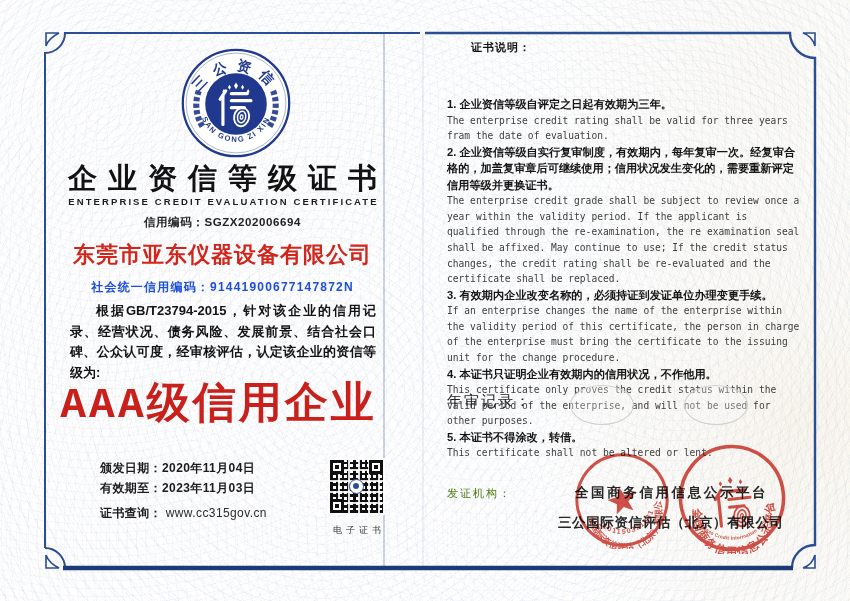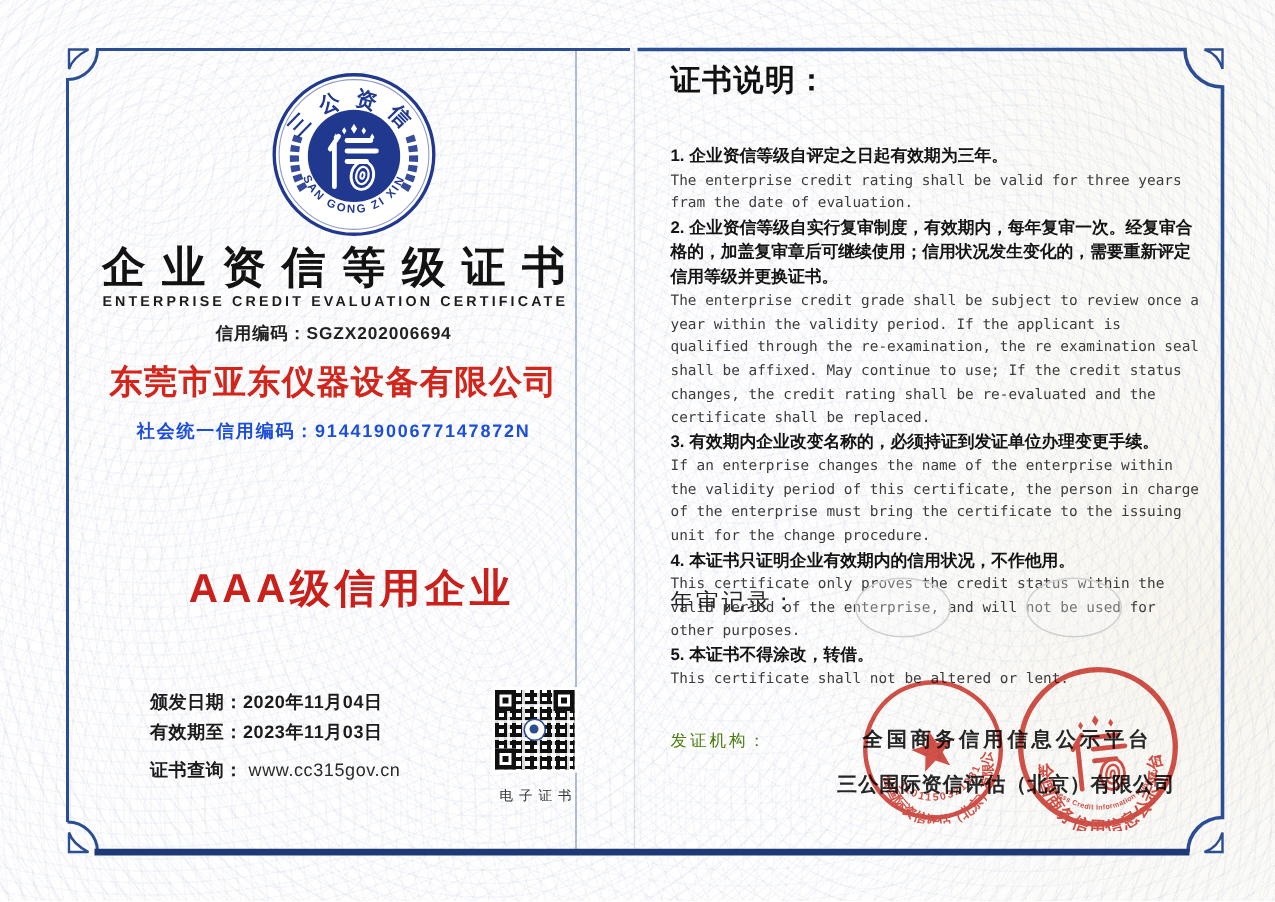--- a/index.html
+++ b/index.html
@@ -23,40 +23,40 @@
   .lp-subtitle{left:50px;top:196px;width:345px;text-align:center;font-weight:bold;font-size:9.5px;
     letter-spacing:2.1px;text-indent:2px;color:#1c1c1c;}
   .lp-credit{left:50px;top:215px;width:345px;text-align:center;font-weight:bold;font-size:11.5px;
     letter-spacing:.6px;color:#222;}
   .lp-company{left:50px;top:240px;width:345px;text-align:center;font-weight:bold;font-size:22px;
     letter-spacing:1px;color:#d2251c;}
   .lp-social{left:50px;top:279px;width:345px;text-align:center;font-weight:bold;font-size:12px;
     letter-spacing:1.2px;color:#1d4ed8;}
   .lp-statement{left:70px;top:301px;width:306px;text-align:justify;text-indent:2em;font-weight:bold;
     font-size:13px;line-height:20.5px;color:#131313;}
-  .lp-rating{left:62px;top:374px;width:345px;text-align:center;font-family:Liberation Sans, sans-serif;
-    font-weight:bold;font-size:27px;letter-spacing:3px;color:#c9201b;}
+  .lp-rating{left:46px;top:374px;width:345px;text-align:center;font-family:Liberation Mono, monospace;
+    font-weight:bold;font-size:43px;letter-spacing:3px;color:#c9201b;}
   .date-row{left:100px;font-weight:bold;font-size:12px;color:#1b1b1b;letter-spacing:.4px;}
   .query-val{font-weight:normal;color:#2a2a2a;}
   .qr{left:328px;top:458px;width:57px;height:57px;background:#fff;padding:2px;box-sizing:border-box;}
   .qr-inner{position:relative;width:100%;height:100%;background:
     repeating-linear-gradient(90deg, transparent 0 8px, rgba(255,255,255,.85) 8px 10px),
     repeating-linear-gradient(0deg, transparent 0 9px, rgba(255,255,255,.85) 9px 11px),
     repeating-linear-gradient(0deg,#101010 0 2.6px,transparent 2.6px 5.4px),
     repeating-linear-gradient(90deg,#101010 0 2.6px,#fff 2.6px 5.8px);}
   .f{position:absolute;width:14px;height:14px;border:3px solid #101010;background:#fff;box-sizing:border-box;}
   .f::after{content:"";position:absolute;inset:2px;background:#101010;}
   .f.tl{left:0;top:0}.f.tr{right:0;top:0}.f.bl{left:0;bottom:0}
   .qr-logo{position:absolute;left:50%;top:50%;width:15px;height:15px;margin:-7.5px 0 0 -7.5px;
     background:#fff;border:1.5px solid #2b4d92;border-radius:50%;box-sizing:border-box;}
   .qr-logo::after{content:"";position:absolute;left:3px;top:3px;width:6px;height:6px;border-radius:50%;background:#2b4d92;}
   .qr-caption{left:322px;top:524px;width:70px;text-align:center;font-size:9px;letter-spacing:4px;
     text-indent:4px;color:#333;}
   
-  .rp-heading{left:447px;top:40px;font-weight:bold;font-size:20px;letter-spacing:1px;color:#111;}
+  .rp-heading{left:471px;top:40px;font-weight:bold;font-size:11px;letter-spacing:1px;color:#111;}
   .rp-block{left:447px;top:72px;width:356px;margin-top:24px;}
   .rp-block p{margin:0;}
   .rp-block .zh{font-weight:bold;font-size:11.2px;line-height:16.5px;color:#141414;}
   .rp-block .en{font-family:"DejaVu Sans Mono",monospace;font-size:9.6px;line-height:15.6px;color:#3c3c3c;}
   .rp-annual{left:447px;top:392px;font-size:15px;letter-spacing:2px;color:#222;}
   .stamp-ellipse{width:62px;height:38px;border:1px solid #cfcfcf;border-radius:50%;background:rgba(250,250,250,.3);}
   .rp-issuer-label{left:447px;top:486px;font-size:11px;letter-spacing:2px;color:#4d7c0f;}
   .issuer-line1{left:575px;top:484px;width:200px;font-size:13.5px;letter-spacing:2.6px;color:#262626;font-weight:600;}
   .issuer-line2{left:558px;top:514px;width:235px;font-size:13.5px;letter-spacing:.6px;color:#262626;font-weight:600;}
   .seal{mix-blend-mode:multiply;opacity:.88;z-index:3;}
@@ -123,20 +123,21 @@
     <text font-family="Liberation Sans,sans-serif" font-size="8.2" font-weight="bold" fill="#20398f" letter-spacing="1.6">
       <textPath href="#logoBot" startOffset="50%" text-anchor="middle">SAN GONG ZI XIN</textPath>
     </text>
   </svg>
 
   <div class="abs z2 lp-title">企业资信等级证书</div>
   <div class="abs z2 lp-subtitle">ENTERPRISE CREDIT EVALUATION CERTIFICATE</div>
   <div class="abs z2 lp-credit">信用编码：SGZX202006694</div>
   <div class="abs z2 lp-company">东莞市亚东仪器设备有限公司</div>
   <div class="abs z2 lp-social">社会统一信用编码：91441900677147872N</div>
+  <div class="abs z2 lp-statement">根据GB/T23794-2015，针对该企业的信用记录、经营状况、债务风险、发展前景、结合社会口碑、公众认可度，经审核评估，认定该企业的资信等级为:</div>
   <div class="abs z2 lp-rating">AAA级信用企业</div>
 
   <div class="abs z2 date-row" style="top:460px;">
     <span>颁发日期：</span><span>2020年11月04日</span>
   </div>
   <div class="abs z2 date-row" style="top:480px;">
     <span>有效期至：</span><span>2023年11月03日</span>
   </div>
   <div class="abs z2 date-row" style="top:505px;">
     <span>证书查询：</span>&nbsp;<span class="query-val">www.cc315gov.cn</span>

